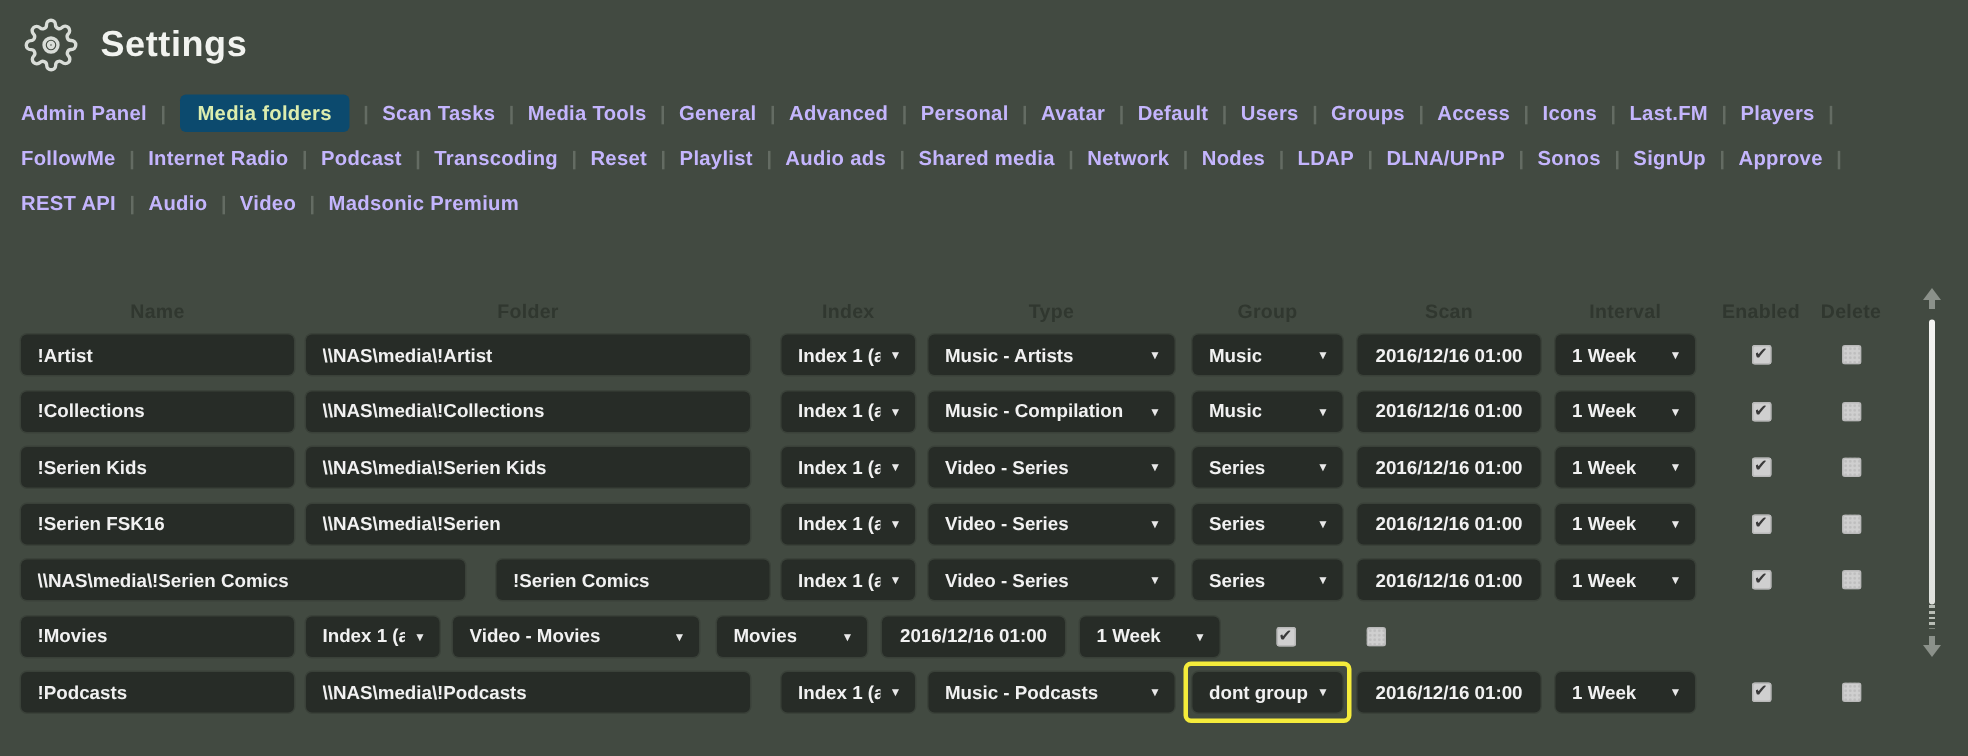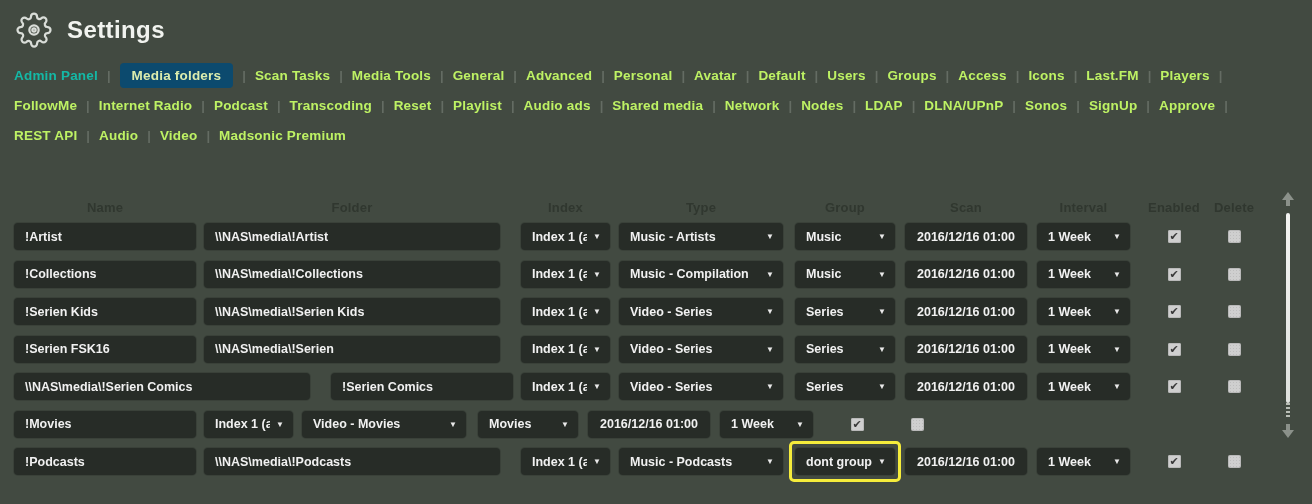--- a/index.html
+++ b/index.html
@@ -13,23 +13,23 @@
 
   
   .page-header{display:flex;align-items:center;padding:8px 0 0 16px;height:44px;}
   .gear{width:36px;height:36px;flex:0 0 auto;}
   .page-title{margin-left:15px;font-size:24px;font-weight:bold;color:#f1f3ef;letter-spacing:.4px;}
 
   
   .nav{margin-top:8px;padding-left:14px;}
   .nav-row{display:flex;align-items:center;height:30px;white-space:nowrap;}
   .nav-item{
-    font-size:13.5px;font-weight:bold;color:#bef264;cursor:pointer;letter-spacing:.2px;
-  }
-  .nav-item.muted{color:#14b8a6;}
+    font-size:13.5px;font-weight:bold;color:#c4b5fd;cursor:pointer;letter-spacing:.2px;
+  }
+  .nav-item.muted{color:#c4b5fd;}
   .nav-item.active{
     background:#0c4a6e;color:#dcedae;padding:5px 12px;border-radius:4px;
   }
   .sep{color:#646c63;font-size:13px;font-weight:bold;margin:0 9px;}
 
   
   .media-table{margin-top:48px;padding-left:14px;position:relative;}
   .thead{display:flex;align-items:center;height:18px;margin-bottom:7px;}
   .th{
     color:#30372f;font-size:13px;font-weight:bold;text-align:center;letter-spacing:.2px;

